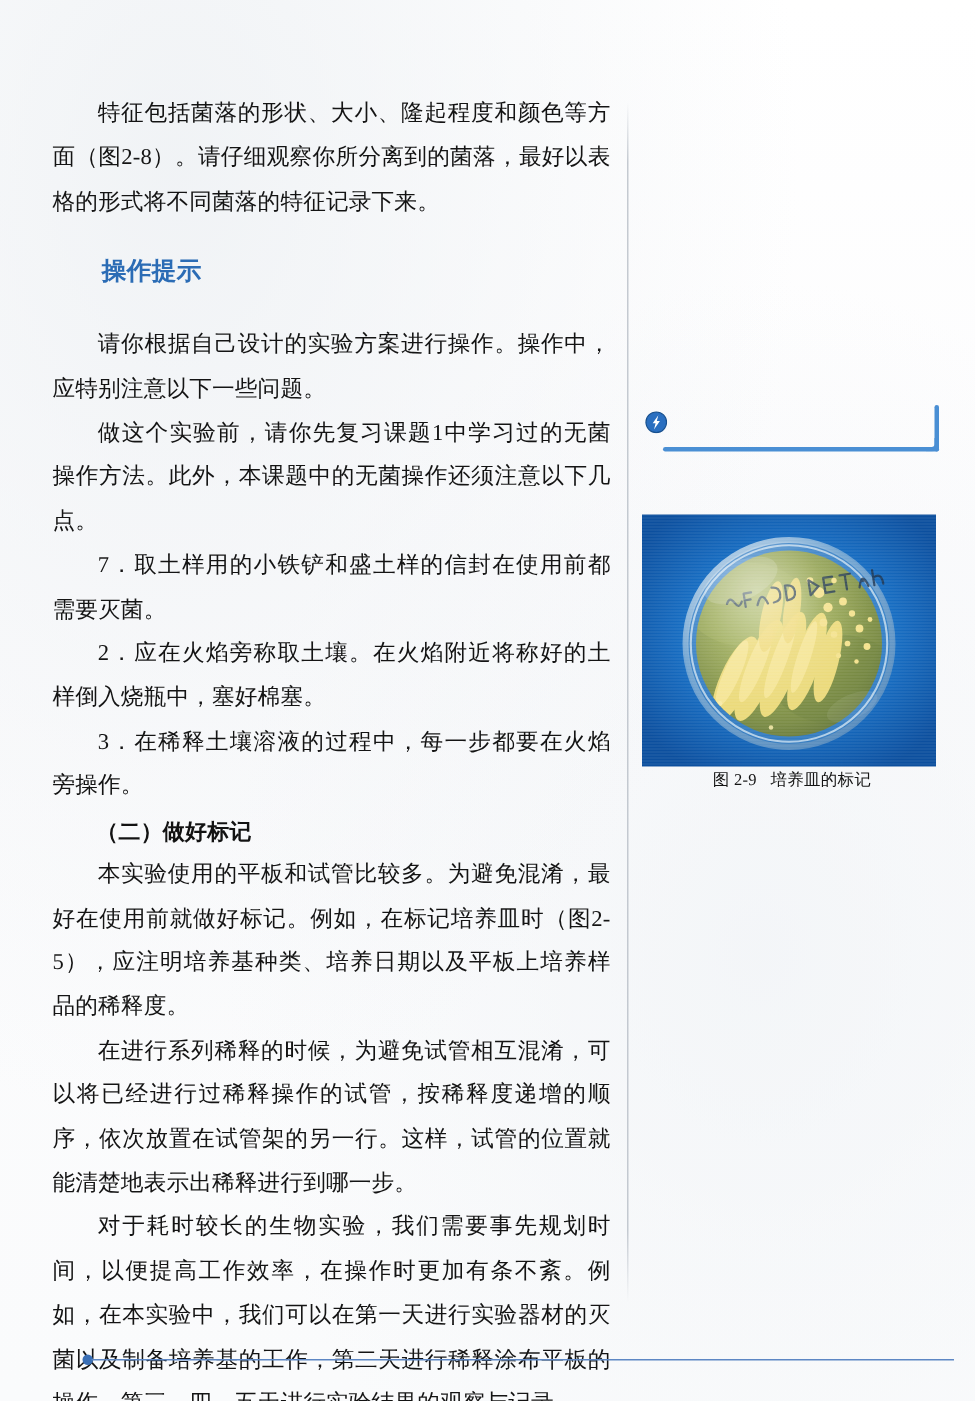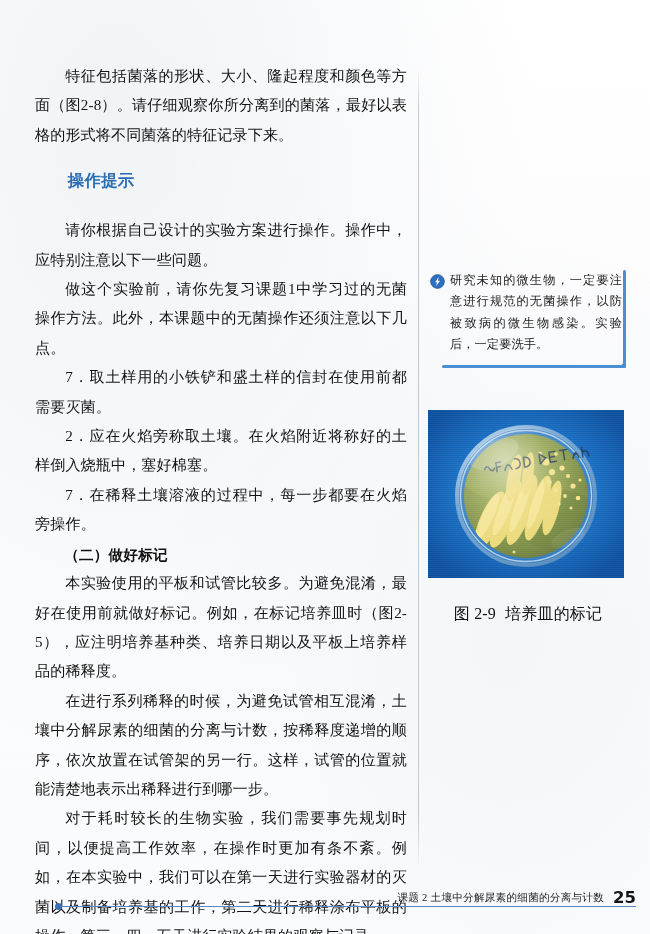--- a/index.html
+++ b/index.html
@@ -188,23 +188,23 @@
       180deg,
       rgba(255,255,255,0.055) 0px,
       rgba(255,255,255,0.055) 1px,
       rgba(0,0,0,0.0) 1px,
       rgba(0,0,0,0.0) 2px);
     pointer-events: none;
     z-index: 6;
   }
 
   #figure-caption {
-    margin-top: 26px;
+    margin-top: 1px;
     text-align: center;
-    font-size: 16px;
+    font-size: 11px;
     letter-spacing: 0.2px;
     color: #141414;
     font-family: Liberation Serif, serif;
   }
   #figure-caption .cap-num { margin-right: 9px; }
 
   
   #footer {
     position: absolute;
     left: 35px;
@@ -266,27 +266,27 @@
 
     <p class="body-text indent">请你根据自己设计的实验方案进行操作。操作中，应特别注意以下一些问题。</p>
 
 
     <p class="body-text indent">做这个实验前，请你先复习课题1中学习过的无菌操作方法。此外，本课题中的无菌操作还须注意以下几点。</p>
 
     <p class="body-text indent">7．取土样用的小铁铲和盛土样的信封在使用前都需要灭菌。</p>
 
     <p class="body-text indent">2．应在火焰旁称取土壤。在火焰附近将称好的土样倒入烧瓶中，塞好棉塞。</p>
 
-    <p class="body-text indent">7．在稀释土壤溶液的过程中，每一步都要在火焰旁操作。</p>
+    <p class="body-text indent">3．在稀释土壤溶液的过程中，每一步都要在火焰旁操作。</p>
 
     <h3 class="sub-heading">（二）做好标记</h3>
 
     <p class="body-text indent">本实验使用的平板和试管比较多。为避免混淆，最好在使用前就做好标记。例如，在标记培养皿时（图2-5），应注明培养基种类、培养日期以及平板上培养样品的稀释度。</p>
 
-    <p class="body-text indent">在进行系列稀释的时候，为避免试管相互混淆，土壤中分解尿素的细菌的分离与计数，按稀释度递增的顺序，依次放置在试管架的另一行。这样，试管的位置就能清楚地表示出稀释进行到哪一步。</p>
+    <p class="body-text indent">在进行系列稀释的时候，为避免试管相互混淆，可以将已经进行过稀释操作的试管，按稀释度递增的顺序，依次放置在试管架的另一行。这样，试管的位置就能清楚地表示出稀释进行到哪一步。</p>
 
 
     <p class="body-text indent">对于耗时较长的生物实验，我们需要事先规划时间，以便提高工作效率，在操作时更加有条不紊。例如，在本实验中，我们可以在第一天进行实验器材的灭菌以及制备培养基的工作，第二天进行稀释涂布平板的操作，第三、四、五天进行实验结果的观察与记录。</p>
 
   </div>
 
   <div id="column-rule"></div>
 
   <div id="sidebar">
 
@@ -294,21 +294,20 @@
       <div class="edge-right"></div>
       <div class="edge-bottom"></div>
       <div class="edge-corner"></div>
 
       <div id="note-row">
         <svg id="note-icon" viewBox="0 0 24 24">
           <circle cx="12" cy="12" r="11" fill="#2a6fc0"></circle>
           <circle cx="12" cy="12" r="11" fill="none" stroke="#17508f" stroke-width="1.2"></circle>
           <path d="M14.2 4.5 L8.2 13.1 L11.3 13.1 L9.6 19.6 L15.9 10.6 L12.6 10.6 Z" fill="#ffffff"></path>
         </svg>
-        <div id="note-text">研究未知的微生物，一定要注意进行规范的无菌操作，以防被致病的微生物感染。实验后，一定要洗手。</div>
       </div>
     </div>
 
     <div id="figure-block">
       <div id="figure-image">
         <svg viewBox="0 0 196 168" width="196" height="168" style="position:absolute;left:0;top:0;z-index:3;">
           <defs>
             <radialGradient id="bgGlow" cx="50%" cy="48%" r="62%">
               <stop offset="0%" stop-color="#3c9ae6"></stop>
               <stop offset="45%" stop-color="#1b78cf"></stop>
@@ -415,19 +414,15 @@
 
       <div id="figure-caption">
         <span class="cap-num">图 2-9</span><span>培养皿的标记</span>
       </div>
     </div>
   </div>
 
   <div id="footer">
     <div id="footer-dot"></div>
     <div id="footer-rule"></div>
-    <div id="footer-inner">
-      <span id="footer-title">课题 2  土壤中分解尿素的细菌的分离与计数</span>
-      <span id="footer-page">25</span>
-    </div>
   </div>
 
 </div>
 
 </body></html>

